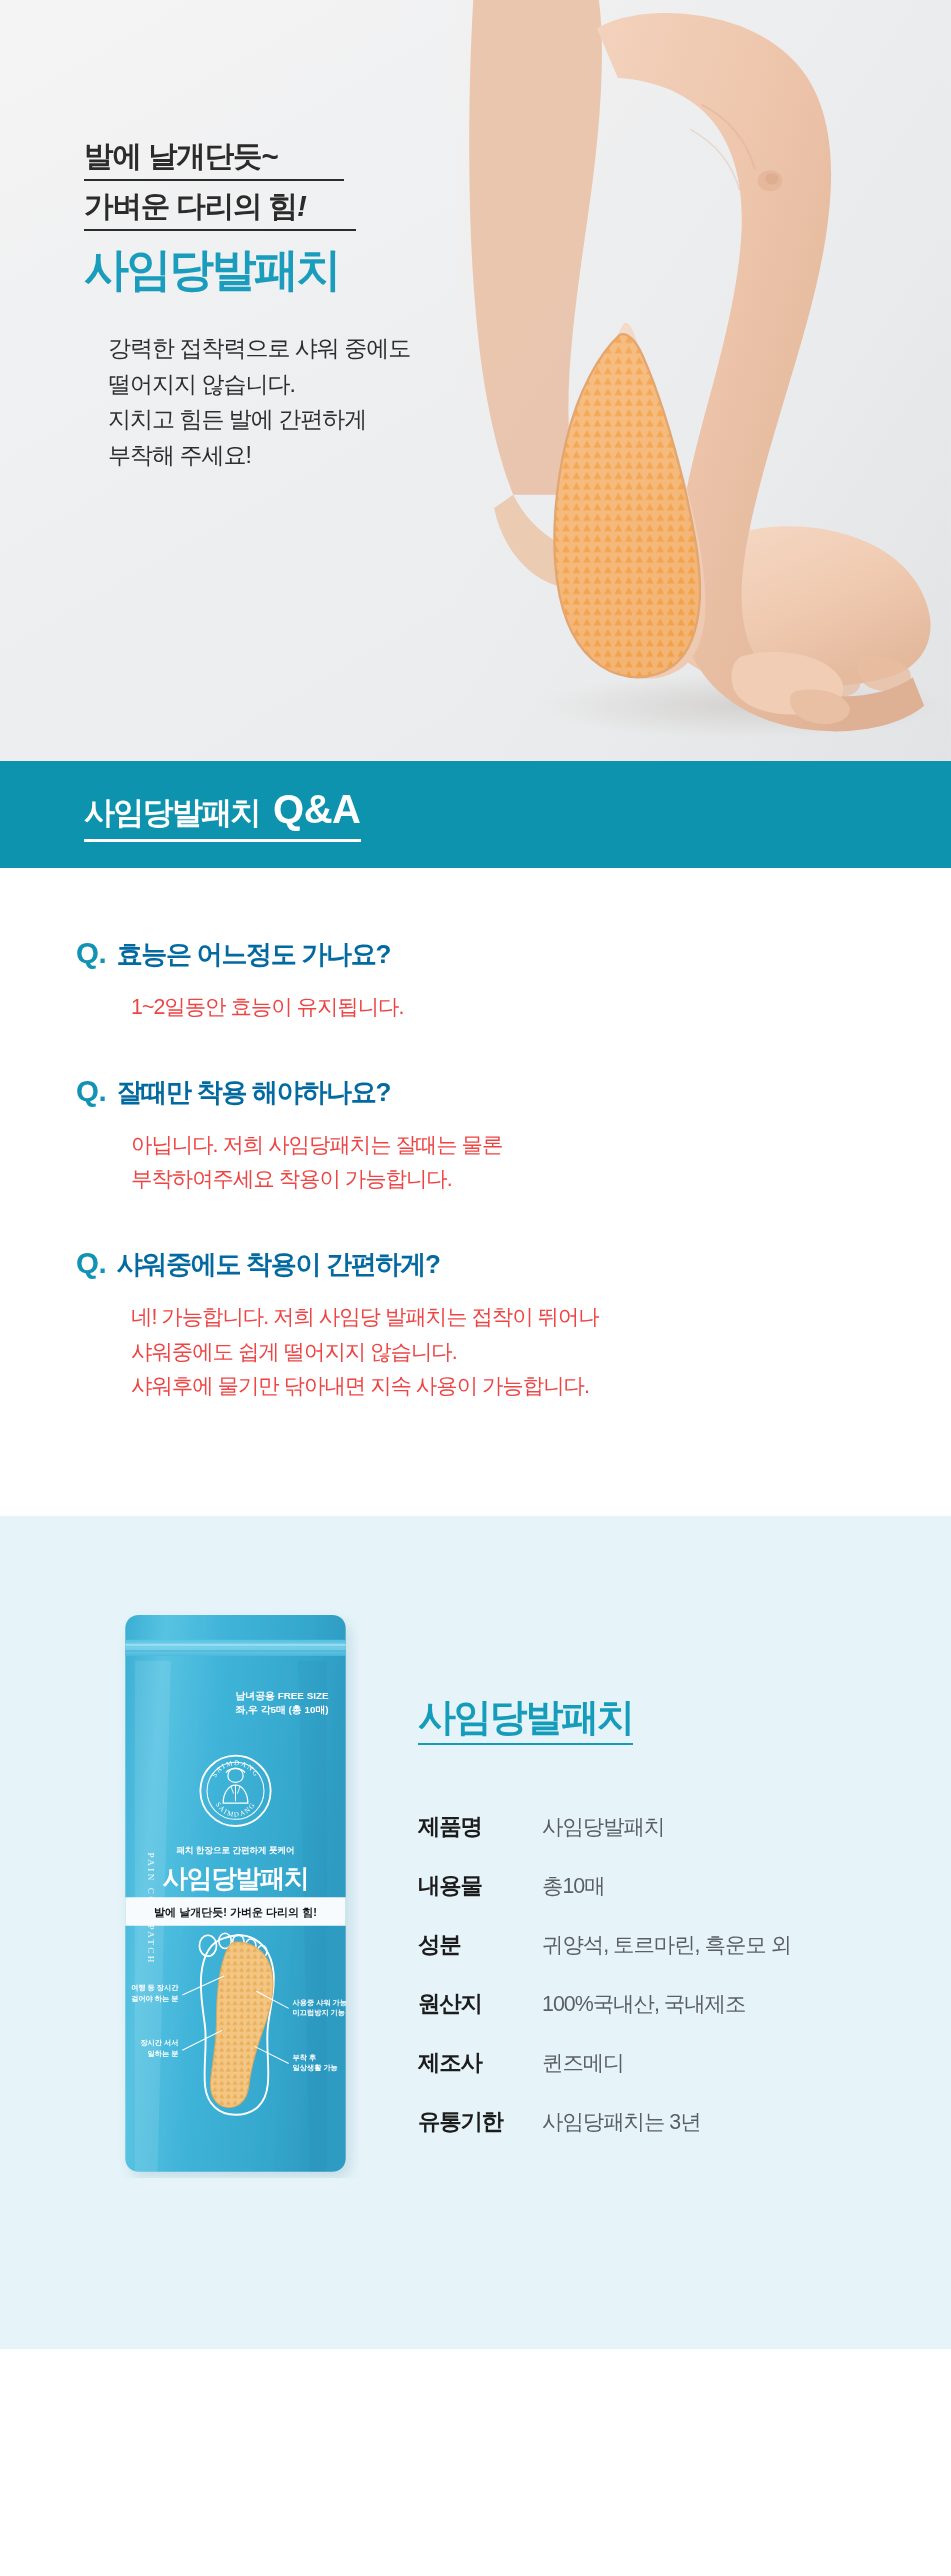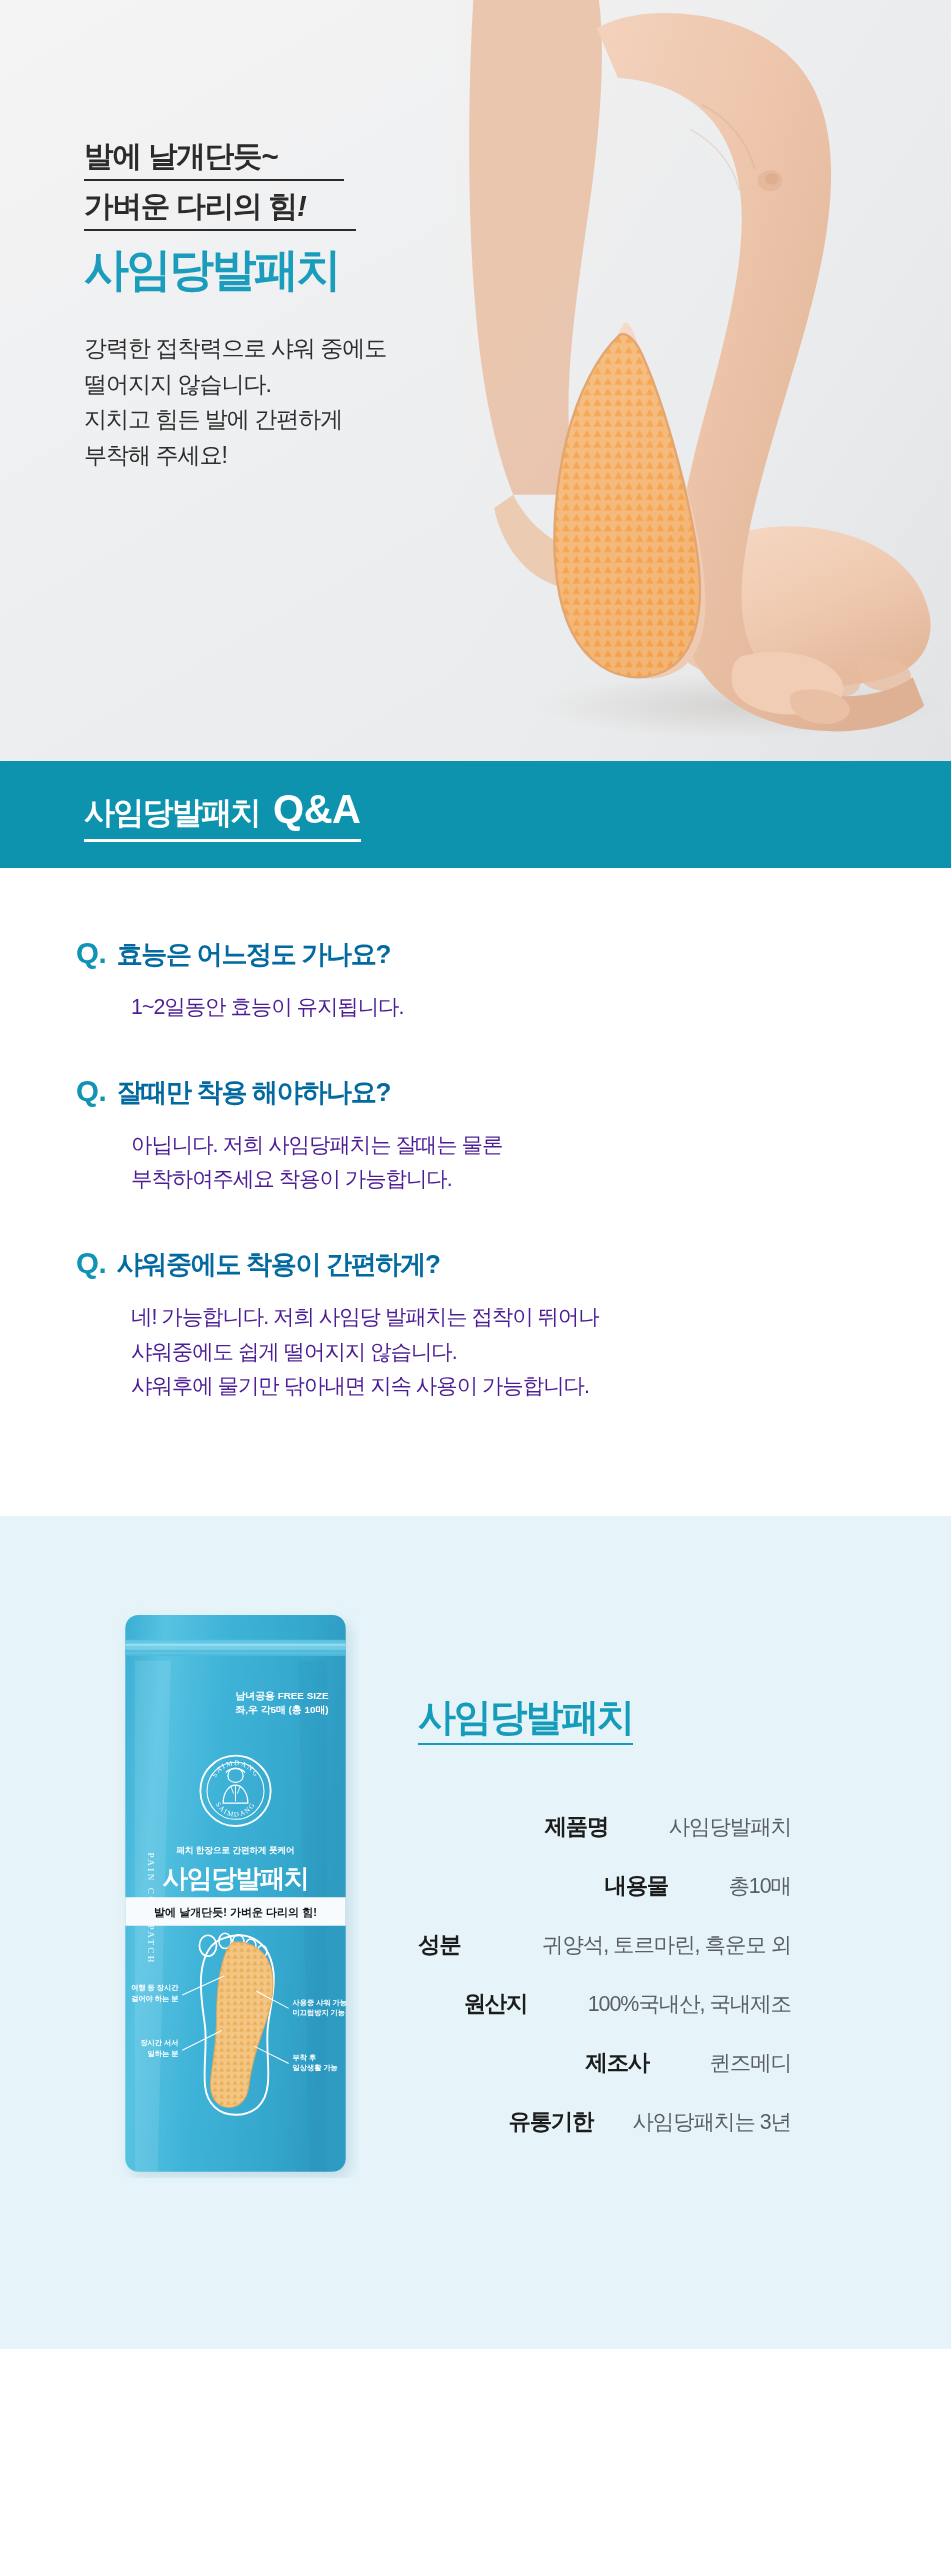--- a/index.html
+++ b/index.html
@@ -47,21 +47,21 @@
     font-size:45px; font-weight:800; color:#1a9cbd;
     letter-spacing:-2.5px; line-height:1.05;
     margin-top:15px; white-space:nowrap;
   }
 
   .hero-desc {
     margin-top:38px;
     font-size:23px; font-weight:500; color:#2e2e2e;
     letter-spacing:-1px; line-height:1.55;
   }
-  .hero-desc div { white-space:nowrap; }
+  .hero-desc div { white-space:nowrap;margin-left:24px; }
 
   
   .qa-banner {
     width:951px; height:107px;
     background:#0d93ae;
     display:flex; align-items:center;
   }
   .qa-banner-inner {
     margin-left:84px;
     display:flex; align-items:baseline;
@@ -89,21 +89,21 @@
     font-size:29.5px; font-weight:800; color:#1193b4;
     letter-spacing:-0.5px; margin-right:10.5px;
     flex:0 0 auto;
   }
   .qa-q-text {
     font-size:26px; font-weight:700; color:#0369a1;
     letter-spacing:-1.3px; white-space:nowrap;
   }
   .qa-a {
     margin-left:131px; margin-top:18px;
-    font-size:21.4px; font-weight:450; color:#4c1d95;
+    font-size:21.4px; font-weight:450; color:#ef4444;
     letter-spacing:-1px; line-height:1.62;
   }
   .qa-a div { white-space:nowrap; }
 
   
   .product-section {
     width:951px; min-height:833px;
     background:#e6f4f9;
     position:relative;
     padding-top:91px;
@@ -123,21 +123,21 @@
   }
   .spec-title {
     font-size:38px; font-weight:800; color:#169cbb;
     letter-spacing:-2.2px; line-height:1;
     display:inline-block;
     border-bottom:2.9px solid #169cbb;
     padding-bottom:6.7px;
     white-space:nowrap;
   }
   .spec-table { margin-top:66px; }
-  .spec-row { display:flex; align-items:baseline; margin-bottom:28px;justify-content:flex-end; }
+  .spec-row { display:flex; align-items:baseline; margin-bottom:28px; }
   .spec-row:last-child { margin-bottom:12px; }
   .spec-key {
     width:124px; flex:0 0 124px;
     font-size:22.4px; font-weight:800; color:#1c1c1c;
     letter-spacing:-1.2px; white-space:nowrap;
   }
   .spec-val {
     font-size:21.4px; font-weight:450; color:#5a5f63;
     letter-spacing:-1px; white-space:nowrap;
   }

